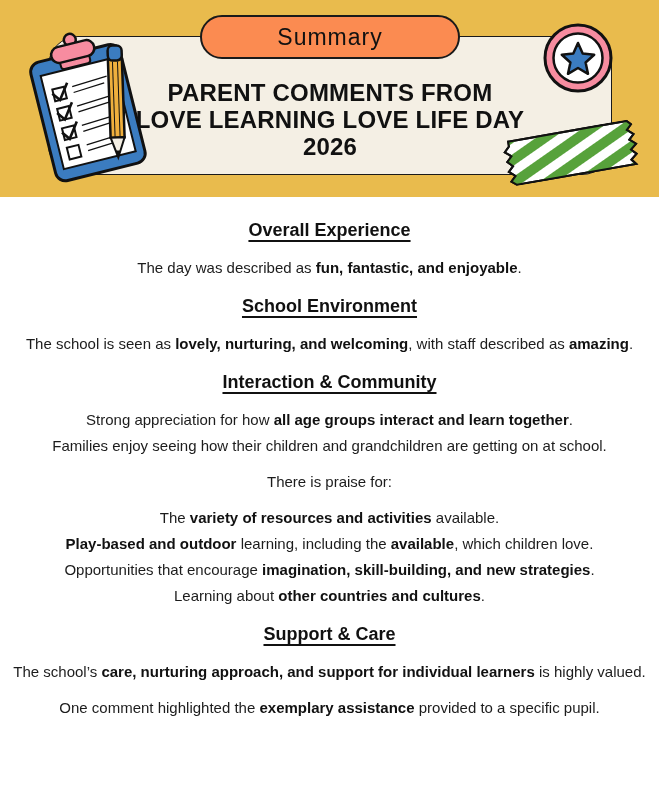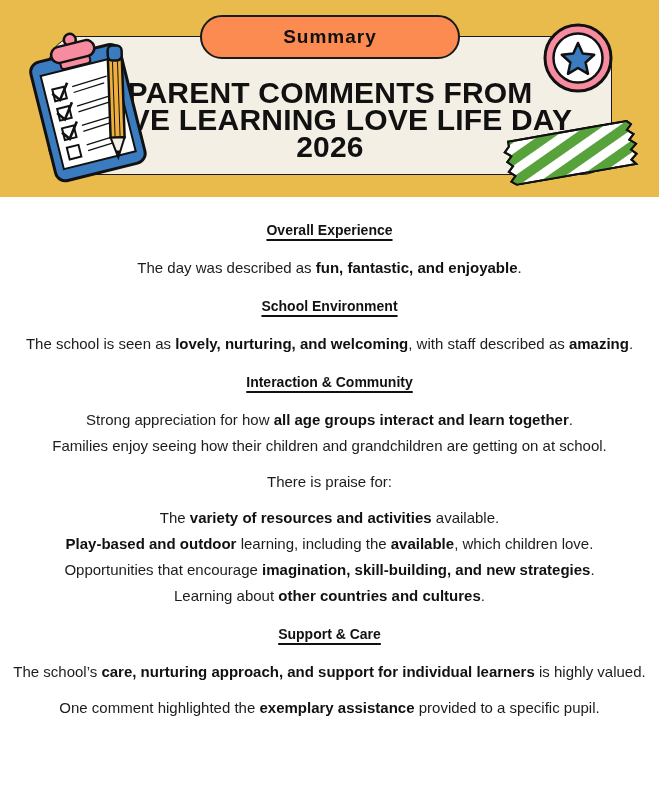--- a/index.html
+++ b/index.html
@@ -15,36 +15,36 @@
   .card {
     position:absolute; left:48px; top:36px; width:564px; height:139px;
     background:var(--card-bg,#F4EFE4); border:1.5px solid var(--outline,#1a1a1a);
     border-radius:30px;
   }
   .summary-pill {
     position:absolute; left:50%; top:-22px; transform:translateX(-50%);
     width:260px; height:44px; border-radius:24px;
     background:var(--badge-bg,#FB8B51); border:2px solid var(--outline,#1a1a1a);
     display:flex; align-items:center; justify-content:center;
-    font-weight:700; font-size:19px; letter-spacing:1px; color:#111;
+    font-weight:400; font-size:23px; letter-spacing:1px; color:#111;
   }
   .title {
     position:absolute; left:0; right:0; top:42px; text-align:center;
-    font-weight:800; font-size:30px; line-height:27px; letter-spacing:0.2px; color:#111;
+    font-weight:800; font-size:24px; line-height:27px; letter-spacing:0.2px; color:#111;
   }
   .deco { position:absolute; }
   .deco-clipboard { left:6px; top:24px; }
   .deco-star { left:540px; top:20px; }
   .deco-tape { left:503px; top:129px; transform:rotate(-9deg); }
   
   .content {
     width:655px; margin:0 auto; padding-top:8px; text-align:center;
   }
   .section-heading {
-    font-size:14px; font-weight:800; line-height:26px; margin:12px 0;
+    font-size:18px; font-weight:800; line-height:26px; margin:12px 0;
     text-decoration:underline; text-underline-offset:4px; text-decoration-thickness:2px;
     color:#111;
   }
   .block { margin:10px 0; }
   .block:first-of-type { margin-top:0; }
   .line { font-size:15px; line-height:26px; color:#1c1c1c; }
   .line .bold { font-weight:700; color:#111; }
 </style>
 </head>
 <body>

